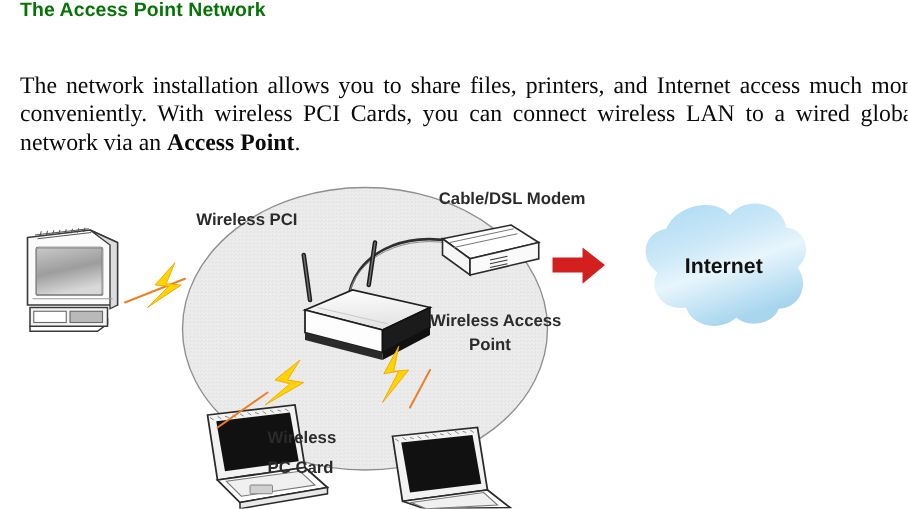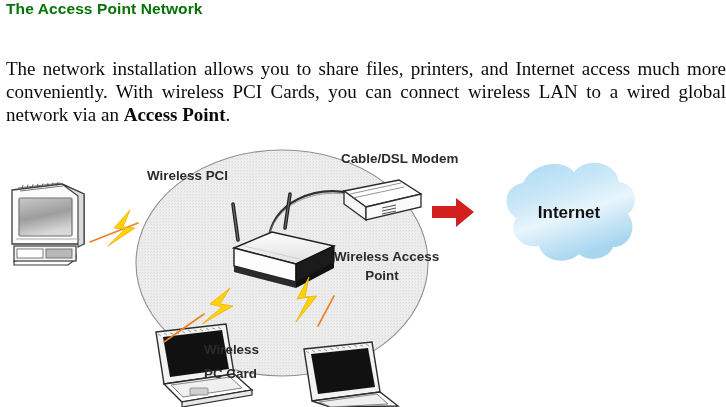--- a/index.html
+++ b/index.html
@@ -11,21 +11,21 @@
     width: 726px;
     height: 407px;
     position: relative;
     overflow: hidden;
     font-family: "Liberation Serif", "DejaVu Serif", serif;
     -webkit-font-smoothing: antialiased;
   }
 
   #page {
     position: absolute;
-    left: 4px; top: 0;
+    left: 14px; top: 0;
     width: 574px;
     height: 407px;
   }
 
   
   .section-heading {
     position: absolute;
     left: 2px;
     top: 0px;
     font-family: "Liberation Sans", "DejaVu Sans", sans-serif;

